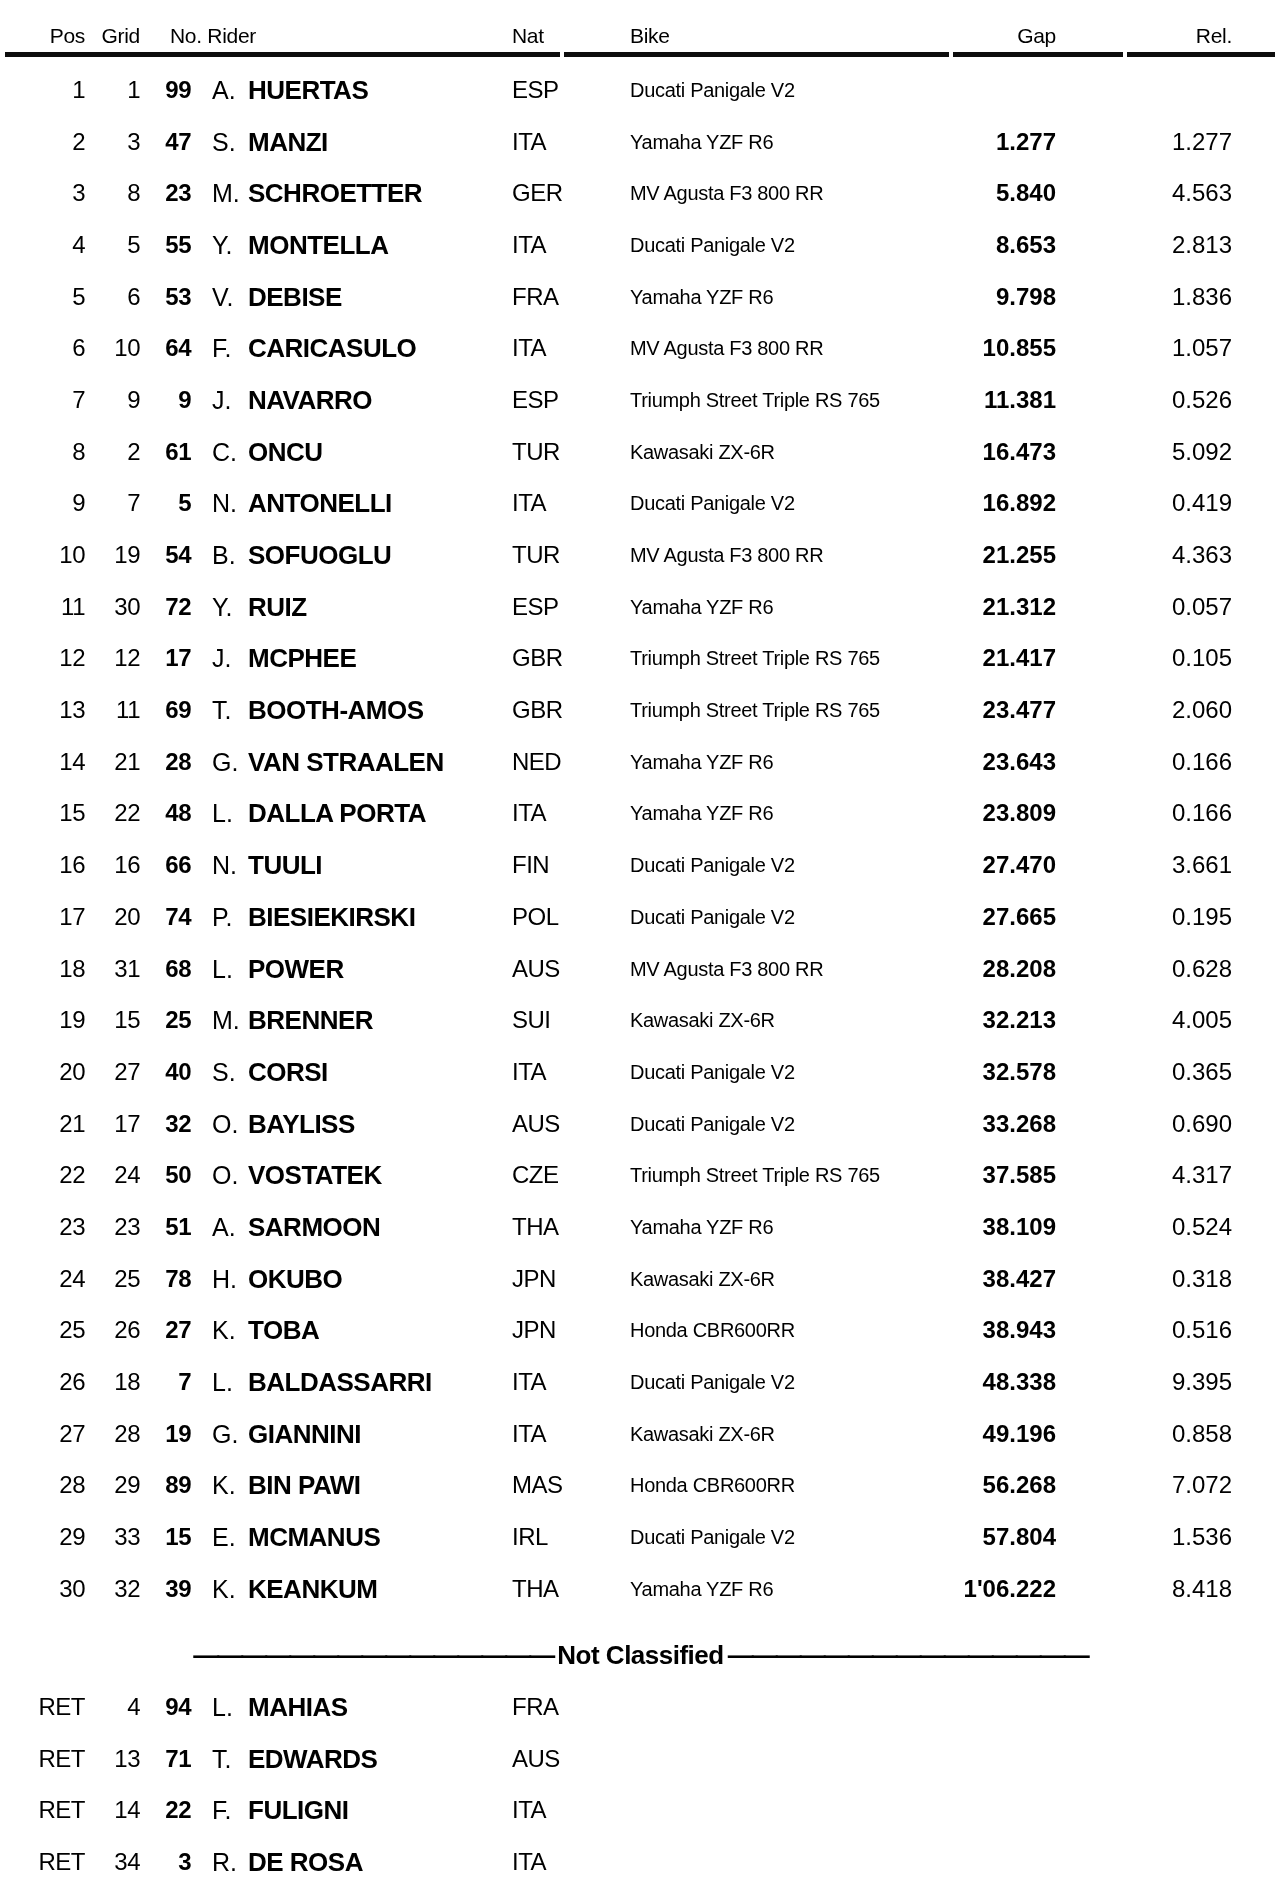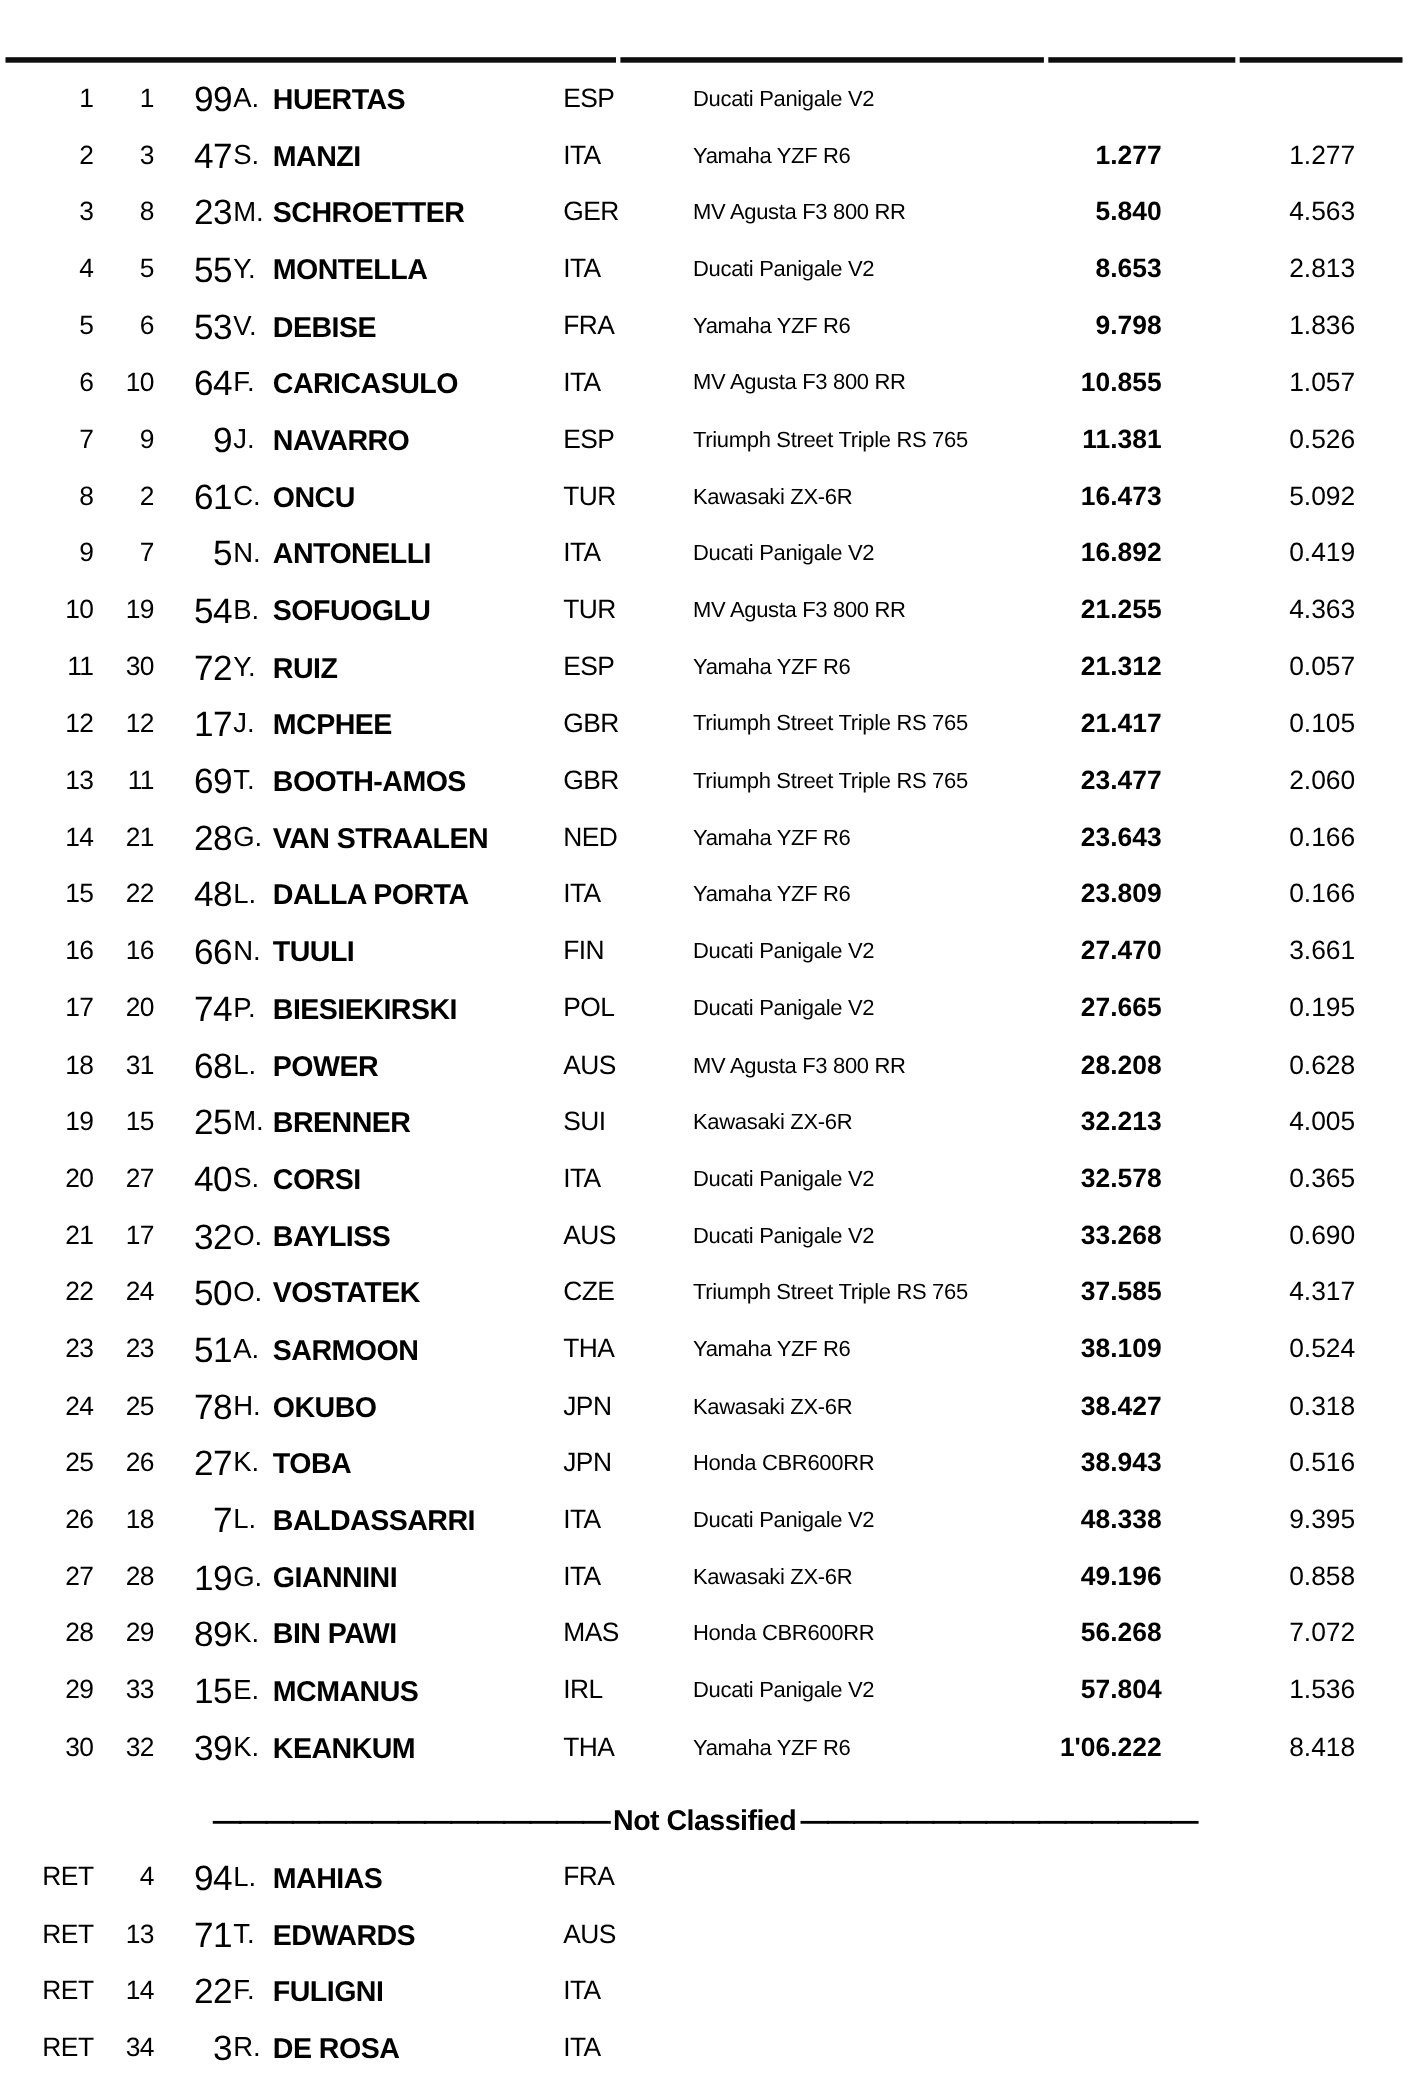--- a/index.html
+++ b/index.html
@@ -37,21 +37,21 @@
   
   .rows { position: absolute; left: 0; top: 64px; width: 1281px; }
   .rows-ret { position: absolute; left: 0; top: 1681px; width: 1035px; }
   .row { position: relative; height: 51.7px; }
   .cell {
     position: absolute; top: 50%; transform: translateY(-50%);
     white-space: nowrap; line-height: 1; color: #000;
   }
   .c-pos  { left: 0;     width: 85px;  text-align: right; font-size: 24px; letter-spacing: -0.5px; }
   .c-grid { left: 95px;  width: 45px;  text-align: right; font-size: 24px; letter-spacing: -0.5px; }
-  .c-no   { left: 148px; width: 63px;  text-align: right; font-size: 32px; font-weight: 400; letter-spacing: -0.5px; }
+  .c-no   { left: 128px; width: 63px;  text-align: right; font-size: 24px; font-weight: 700; letter-spacing: -0.5px; }
   .c-init { left: 212px; width: 34px;  font-size: 25px; }
   .c-name { left: 248px; font-size: 26px; font-weight: 700; letter-spacing: -0.5px; }
   .c-nat  { left: 512px; font-size: 24px; letter-spacing: -0.5px; }
   .c-bike { left: 630px; font-size: 20px; letter-spacing: -0.3px; }
   .c-gap  { left: 900px;  width: 156px; text-align: right; font-size: 24px; font-weight: 700; }
   .c-rel  { left: 1100px; width: 132px; text-align: right; font-size: 24px; }
 
   
   .divider {
     position: absolute; top: 1629px; left: 0; width: 1281px; height: 52px;
@@ -60,20 +60,29 @@
     letter-spacing: -0.5px;
   }
   .divider .dash { letter-spacing: -2px; }
   .divider .dlabel { padding: 0 4px; }
 </style>
 </head>
 <body>
 
 <div class="page">
 
+  <div class="thead">
+    <span class="hcell h-pos">Pos</span>
+    <span class="hcell h-grid">Grid</span>
+    <span class="hcell h-rider">No. Rider</span>
+    <span class="hcell h-nat">Nat</span>
+    <span class="hcell h-bike">Bike</span>
+    <span class="hcell h-gap">Gap</span>
+    <span class="hcell h-rel">Rel.</span>
+  </div>
   <div class="hrule hr1"></div>
   <div class="hrule hr2"></div>
   <div class="hrule hr3"></div>
   <div class="hrule hr4"></div>
 
   <div class="rows" id="rows-classified">
   <div class="row">
     <span class="cell c-pos">1</span>
     <span class="cell c-grid">1</span>
     <span class="cell c-no">99</span>

